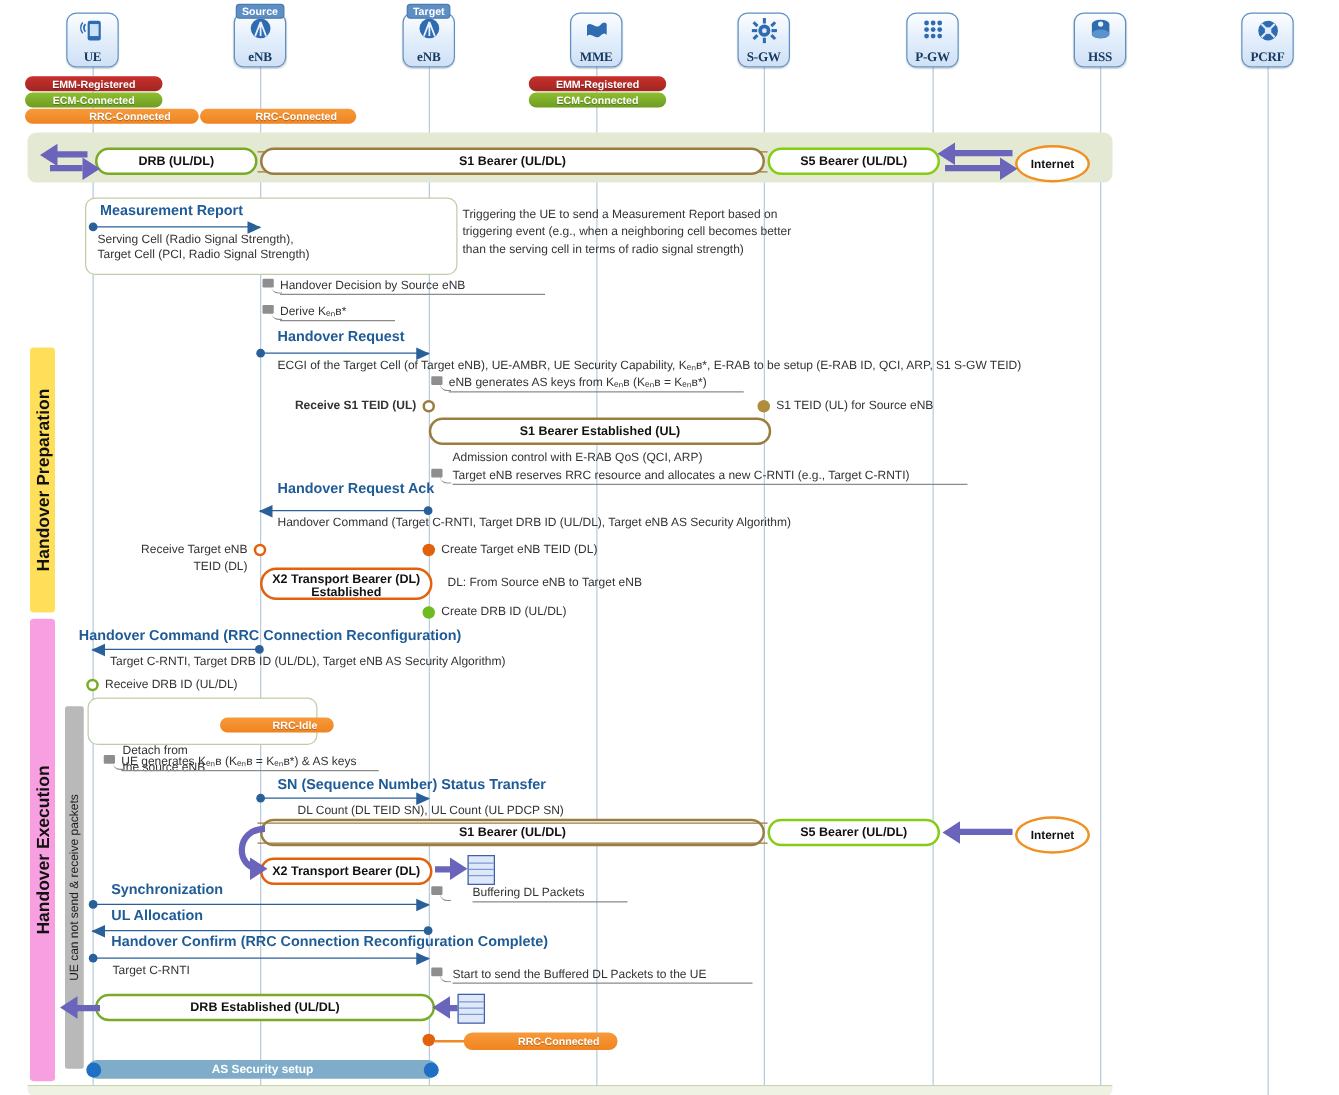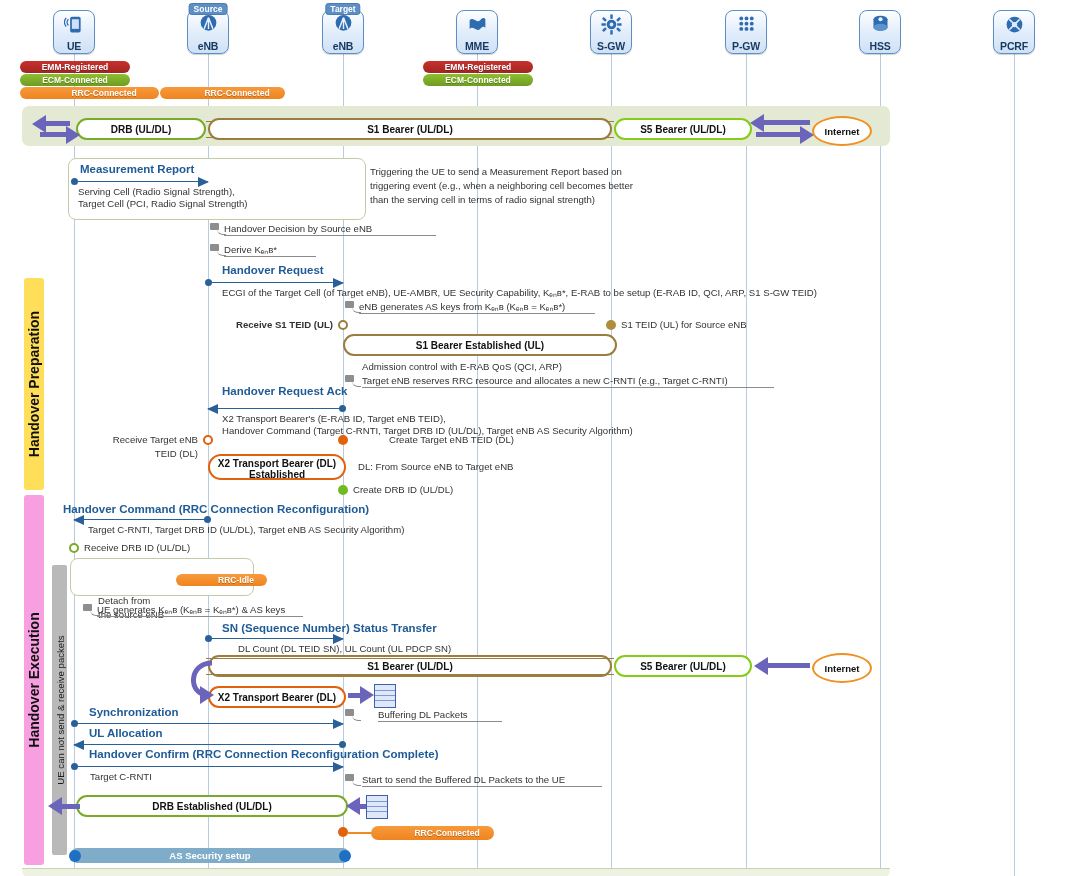--- a/index.html
+++ b/index.html
@@ -10,21 +10,21 @@
   
   .lifeline{position:absolute;width:1px;background:#b8cbe0;top:52px;bottom:0;}
 
   
   .node{position:absolute;top:10px;width:46px;text-align:center;}
   .node .box{width:40px;height:42px;margin:0 auto;border:1.4px solid #5d8fc4;border-radius:8px;
     background:linear-gradient(180deg,#fdfeff 0%,#e3eefb 48%,#cfe1f6 100%);
     box-shadow:0 1px 1px rgba(0,0,0,.18);position:relative;}
   .node .glyph{position:absolute;left:0;right:0;top:3px;height:23px;color:#2f6bb0;}
   .node .glyph svg{display:block;margin:0 auto;}
-  .node .nlabel{position:absolute;left:0;right:0;bottom:1px;font-size:10.5px;font-weight:bold;color:#16395f;letter-spacing:-.2px;}
+  .node .nlabel{position:absolute;left:0;right:0;bottom:1px;font-size:10.5px;font-weight:bold;color:#16395f;letter-spacing:-.2px;font-family:Liberation Serif, serif;}
   .node .tag{position:absolute;top:-8px;left:50%;transform:translateX(-50%);
     background:#5d8fc4;color:#fff;font-size:8.5px;font-weight:bold;padding:0px 4px;border-radius:3px;
     border:1px solid #4a7cb0;white-space:nowrap;}
 
   
   .pill{position:absolute;height:12px;line-height:12px;border-radius:7px;color:#fff;
     font-size:8.5px;font-weight:bold;text-align:center;white-space:nowrap;
     text-shadow:0 1px 0 rgba(0,0,0,.25);}
   .pill.red{background:linear-gradient(180deg,#c9302c,#a02622);}
   .pill.green{background:linear-gradient(180deg,#8dbf30,#6e9c22);}
@@ -279,21 +279,20 @@
       <div class="mlabel" style="left:222px;top:264px;">Handover Request</div>
       <div class="sub" style="left:222px;top:287px;">
         <div>ECGI of the Target Cell (of Target eNB), UE-AMBR, UE Security Capability, Kₑₙʙ*, E-RAB to be setup (E-RAB ID, QCI, ARP, S1 S-GW TEID)</div>
       </div>
       <div class="msg" style="left:208px;top:408px;width:135px;">
         <span class="dot" style="right:-3px;"></span>
         <span class="arrowL" style="left:-1px;"></span>
       </div>
       <div class="mlabel" style="left:222px;top:385px;">Handover Request Ack</div>
       <div class="sub" style="left:222px;top:413px;">
-        <div>X2 Transport Bearer's (E-RAB ID, Target eNB TEID),</div>
         <div>Handover Command (Target C-RNTI, Target DRB ID (UL/DL), Target eNB AS Security Algorithm)</div>
       </div>
       <div class="msg" style="left:74px;top:519px;width:134px;">
         <span class="dot" style="right:-3px;"></span>
         <span class="arrowL" style="left:-1px;"></span>
       </div>
       <div class="mlabel" style="left:63px;top:503px;">Handover Command (RRC Connection Reconfiguration)</div>
       <div class="sub" style="left:88px;top:524px;">
         <div>Target C-RNTI, Target DRB ID (UL/DL), Target eNB AS Security Algorithm)</div>
       </div>
@@ -386,21 +385,21 @@
       <div class="mk fillBrown" style="left:606px;top:320px;"></div>
       <div class="note" style="left: 621px; top: 318px;">
         <div style="line-height:14px">S1 TEID (UL) for Source eNB</div>
       </div>
       <div class="mk hollowOrange" style="left:203px;top:435px;"></div>
       <div class="note" style="left: 0px; top: 433px; width: 198px; text-align: right;">
         <div style="line-height:14px">Receive Target eNB</div>
         <div style="line-height:14px">TEID (DL)</div>
       </div>
       <div class="mk fillOrange" style="left:338px;top:435px;"></div>
-      <div class="note" style="left: 353px; top: 433px; margin-left: 36px;">
+      <div class="note" style="left: 353px; top: 433px;">
         <div style="line-height:14px">Create Target eNB TEID (DL)</div>
       </div>
       <div class="mk fillGreen" style="left:338px;top:485px;"></div>
       <div class="note" style="left: 353px; top: 483px;">
         <div style="line-height:14px">Create DRB ID (UL/DL)</div>
       </div>
       <div class="mk hollowGreen" style="left:69px;top:543px;"></div>
       <div class="note" style="left: 84px; top: 541px;">
         <div style="line-height:14px">Receive DRB ID (UL/DL)</div>
       </div>

